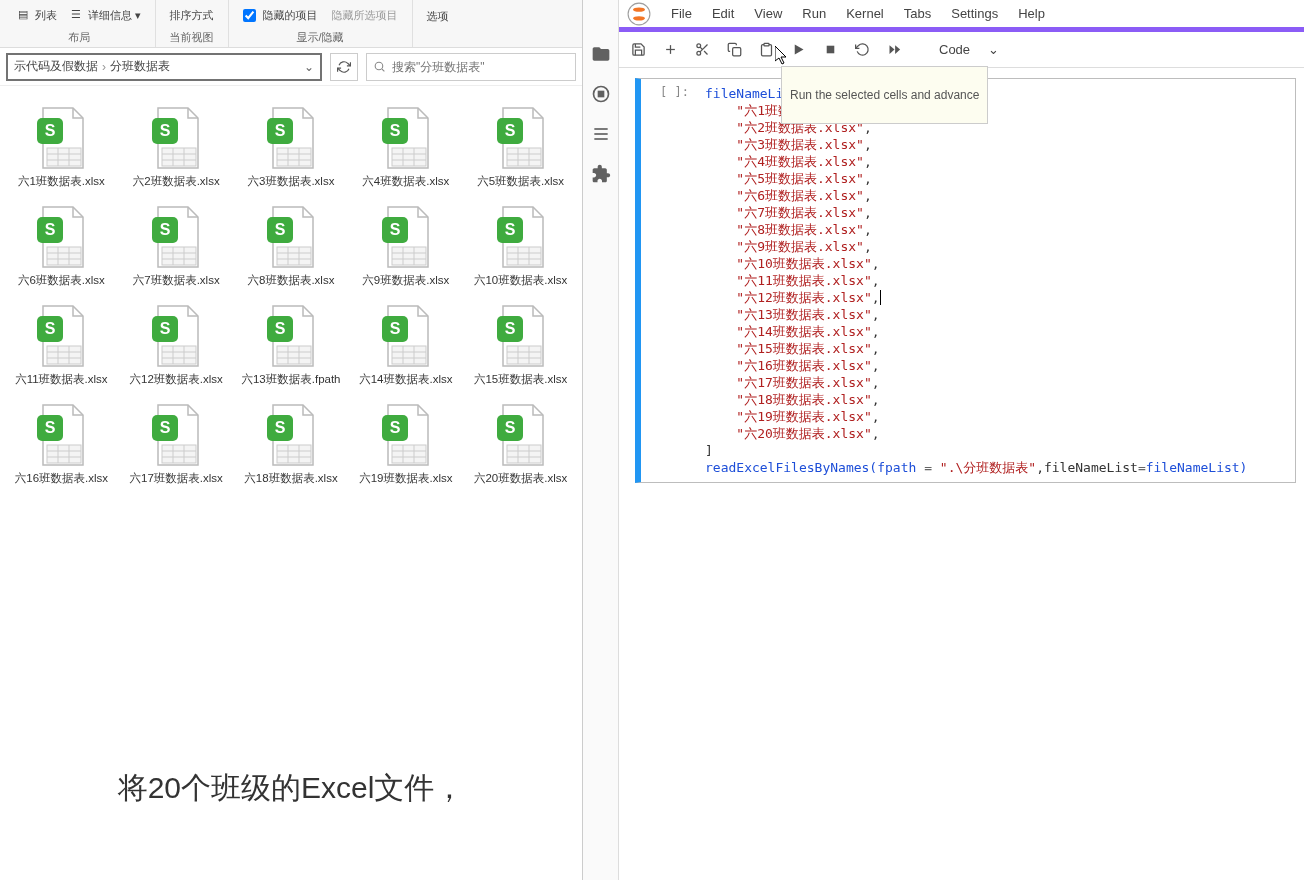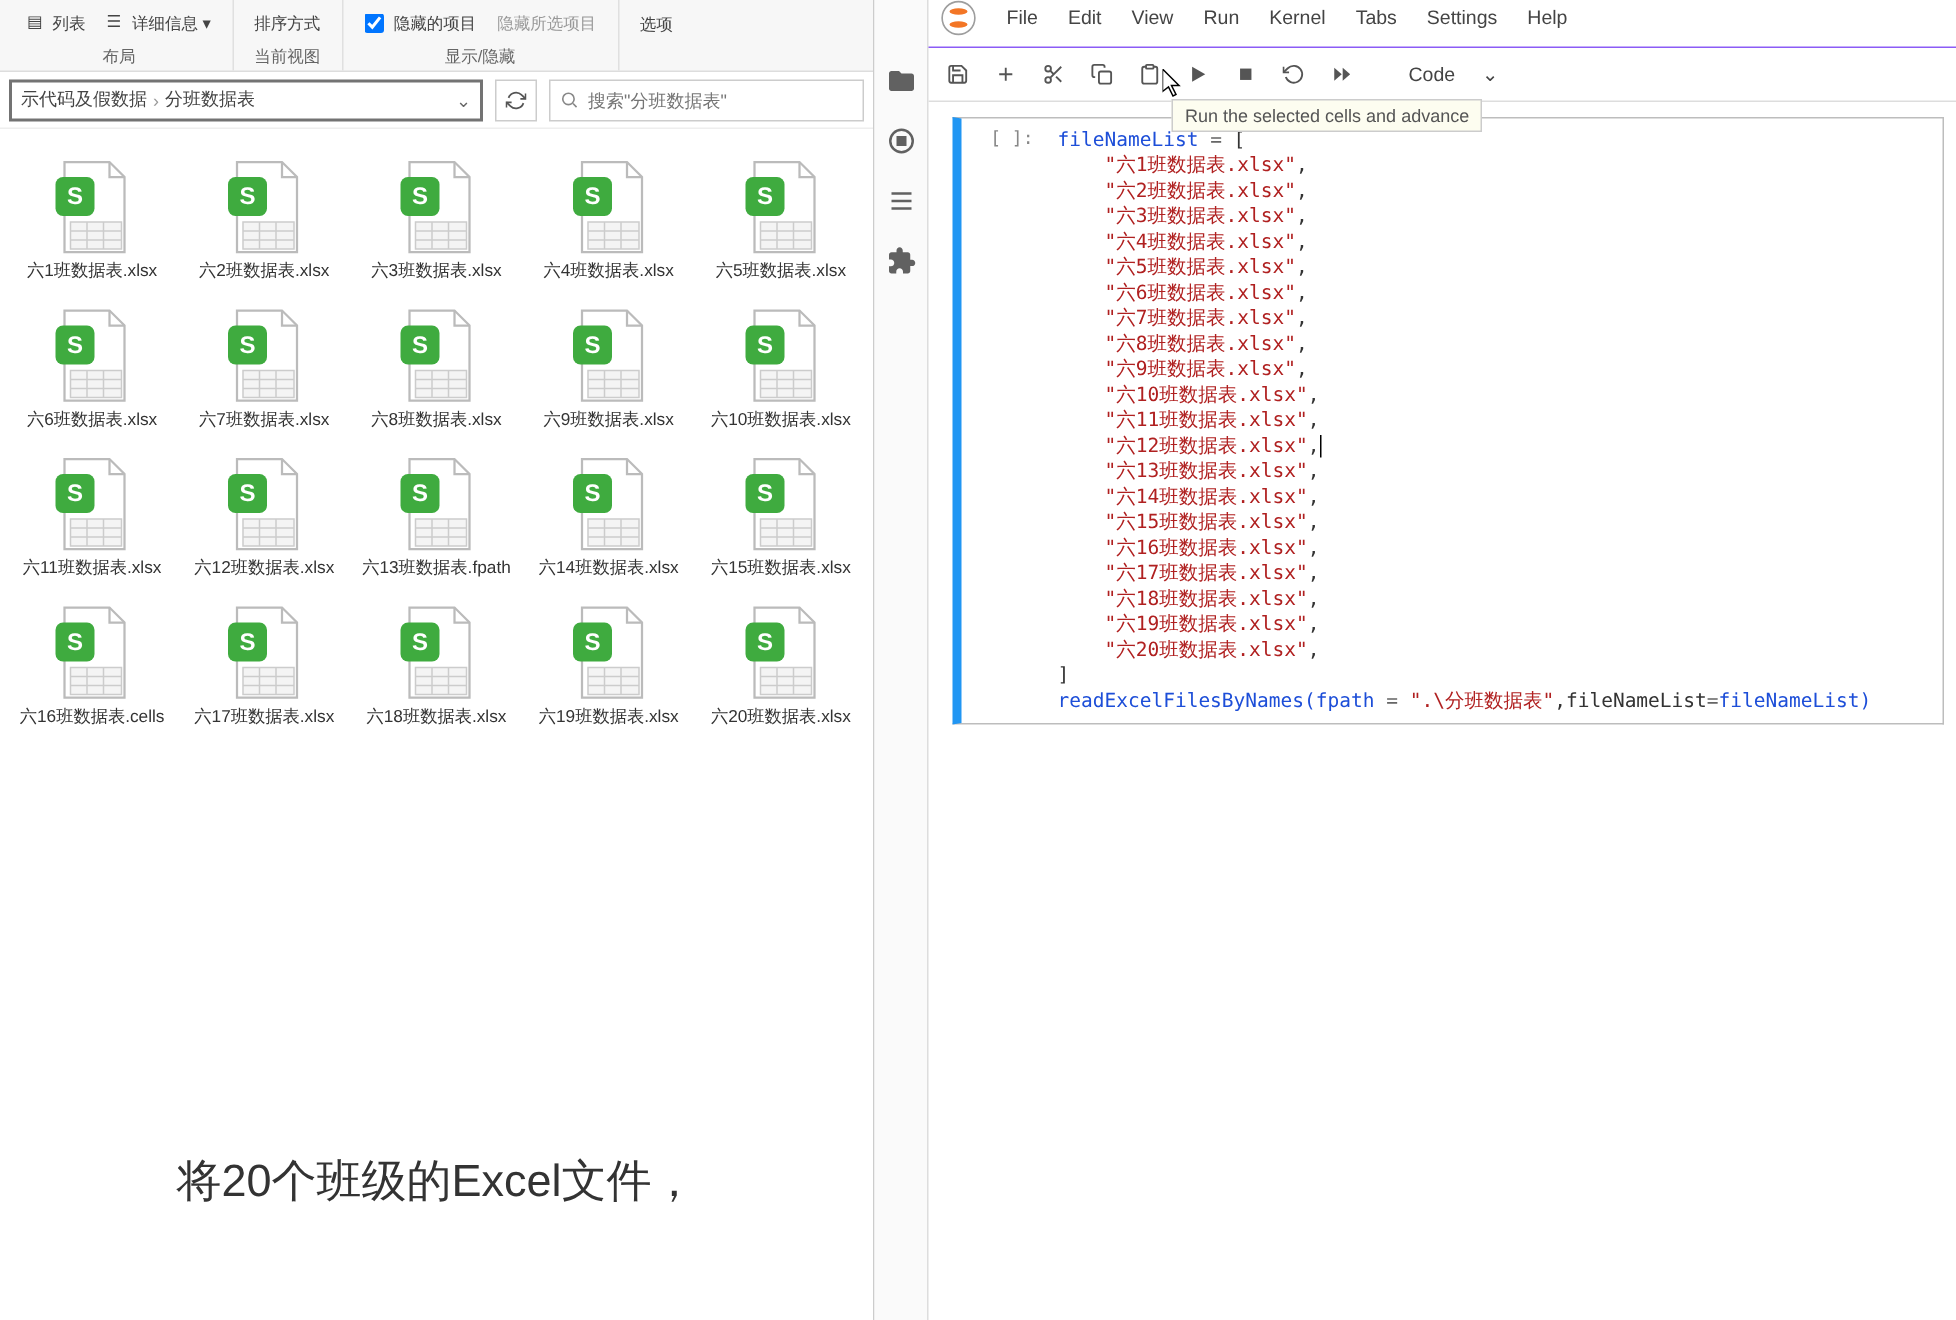--- a/index.html
+++ b/index.html
@@ -34,32 +34,32 @@
 
 
 .xlsx-svg { width: 72px; height: 70px; }
 
 
 .jup-sidebar { width: 36px; background: #fafafa; border-right: 1px solid #ddd; display: flex; flex-direction: column; align-items: center; padding-top: 44px; gap: 20px; }
 .jup-side-icon { width: 20px; height: 20px; color: #616161; cursor: pointer; }
 
 
 .jup-main { flex: 1; display: flex; flex-direction: column; }
-.jup-menubar { height: 32px; display: flex; padding: 0 8px; gap: 4px; border-bottom: 1px solid #8b5cf6; }
+.jup-menubar { height: 32px; display: flex; align-items: center; padding: 0 8px; gap: 4px; border-bottom: 5px solid #8b5cf6; }
 .jup-logo { width: 24px; height: 24px; margin-right: 6px; }
 .jup-menu-item { padding: 4px 10px; font-size: 13px; color: #444; cursor: pointer; }
 .jup-tabbar { height: 28px; display: flex; align-items: flex-end; padding: 0 6px; border-bottom: 1px solid #ddd; }
 .jup-tab { height: 26px; border: 1px solid #ccc; border-bottom: 2px solid #fff; background: #fff; display: flex; align-items: center; padding: 0 8px; gap: 6px; font-size: 12px; position: relative; top: 1px; }
 .tab-icon { width: 12px; height: 12px; background: #f37626; border-radius: 2px; }
 .tab-close { color: #888; cursor: pointer; font-size: 14px; }
 .jup-toolbar { height: 36px; display: flex; align-items: center; padding: 0 10px; gap: 14px; border-bottom: 1px solid #ddd; position: relative; }
 .tb-btn { width: 18px; height: 18px; color: #555; cursor: pointer; display: flex; align-items: center; justify-content: center; }
 .tb-sep { width: 8px; }
 .celltype-select { border: none; font-size: 13px; color: #444; background: transparent; cursor: pointer; display: flex; gap: 18px; }
-.tooltip { position: absolute; top: 34px; left: 162px; background: #fdfdf0; border: 1px solid #ccc; padding: 3px 8px; font-size: 12px; color: #555; white-space: nowrap; z-index: 10; }
+.tooltip { position: absolute; top: 34px; left: 162px; background: #fdfdf0; border: 1px solid #ccc; padding: 21px 8px; font-size: 12px; color: #555; white-space: nowrap; z-index: 10; }
 .cursor-arrow { position: absolute; top: 14px; left: 156px; z-index: 11; pointer-events: none; }
 
 
 .notebook { flex: 1; padding: 10px 8px 10px 16px; overflow: auto; }
 .cell { display: flex; border: 1px solid #bdbdbd; border-left: 6px solid #2196f3; background: #fff; }
 .prompt { width: 56px; text-align: right; padding: 6px 8px 0 0; font-family: monospace; font-size: 12px; color: #888; flex-shrink: 0; }
 .code-area { flex: 1; padding: 6px 8px; font-family: "Consolas", monospace; font-size: 13px; line-height: 17px; white-space: pre; }
 .code-area .st { color: #b02020; }
 .code-area .eq { color: #666; }
 .code-area .fn { color: #1d4ed8; text-align: center; }
@@ -381,21 +381,21 @@
   <path d="M48 4 v10 h10" fill="none" stroke="#bbb" stroke-width="1.5"></path>
   <rect x="12" y="14" width="26" height="26" rx="5" fill="#3fab3f"></rect>
   <text x="25" y="32" text-anchor="middle" fill="#fff" font-size="16" font-weight="bold" font-family="Arial">S</text>
   <rect x="22" y="44" width="34" height="18" fill="#f4f4f4" stroke="#ccc"></rect>
   <line x1="22" y1="50" x2="56" y2="50" stroke="#ccc"></line>
   <line x1="22" y1="56" x2="56" y2="56" stroke="#ccc"></line>
   <line x1="33" y1="44" x2="33" y2="62" stroke="#ccc"></line>
   <line x1="44" y1="44" x2="44" y2="62" stroke="#ccc"></line>
 </svg>
 </div>
-        <div class="file-label">六16班数据表.cells</div>
+        <div class="file-label">六16班数据表.xlsx</div>
       </div>
       <div class="file-item">
         <div class="file-icon">
 <svg class="xlsx-svg" viewBox="0 0 72 70">
   <path d="M18 4 h30 l10 10 v50 h-40 z" fill="#fff" stroke="#bbb" stroke-width="1.5"></path>
   <path d="M48 4 v10 h10" fill="none" stroke="#bbb" stroke-width="1.5"></path>
   <rect x="12" y="14" width="26" height="26" rx="5" fill="#3fab3f"></rect>
   <text x="25" y="32" text-anchor="middle" fill="#fff" font-size="16" font-weight="bold" font-family="Arial">S</text>
   <rect x="22" y="44" width="34" height="18" fill="#f4f4f4" stroke="#ccc"></rect>
   <line x1="22" y1="50" x2="56" y2="50" stroke="#ccc"></line>

